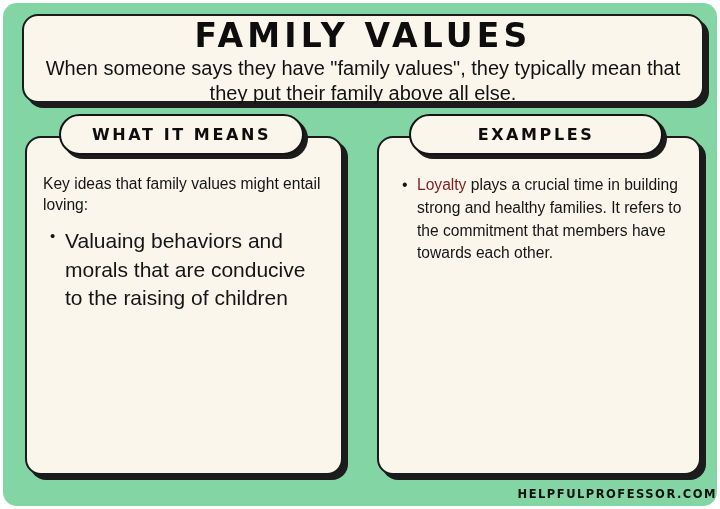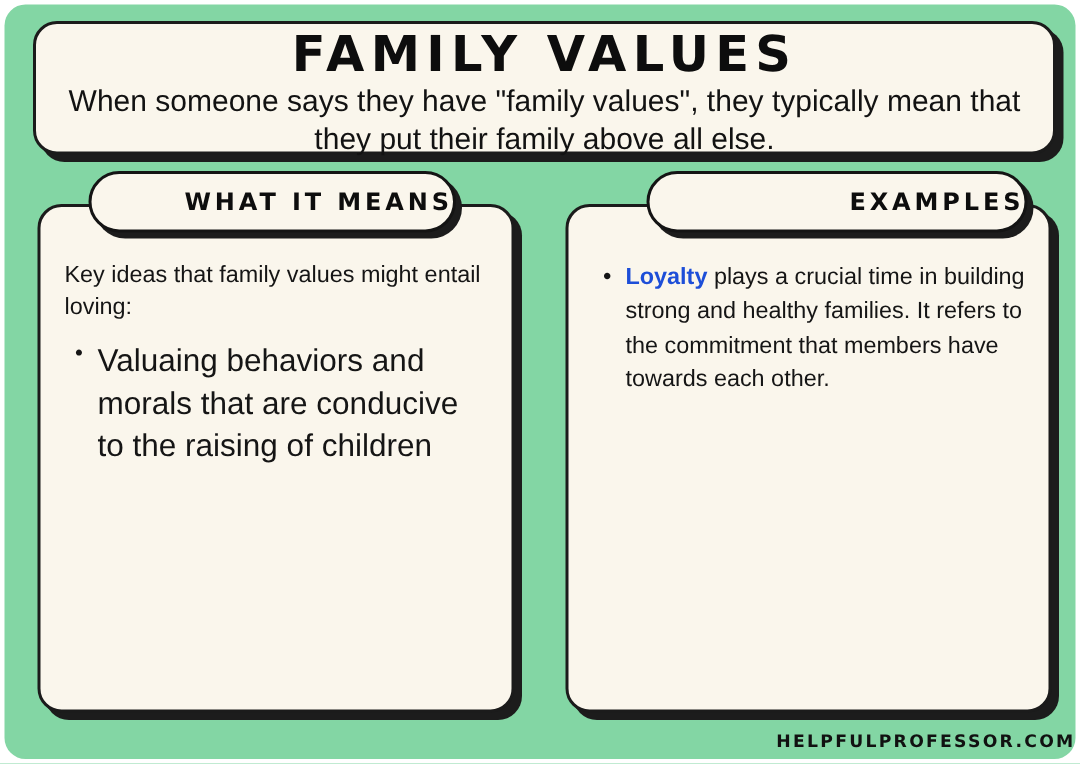--- a/index.html
+++ b/index.html
@@ -87,39 +87,39 @@
   
   .pill {
     position: absolute;
     height: 41px;
     background: #faf6ec;
     border: 2px solid #141414;
     border-radius: 22px;
     box-shadow: 4px 4px 0 0 #1c1c1c;
     display: flex;
     align-items: center;
-    justify-content: flex-end;
+    justify-content: center;
     box-sizing: border-box;
     z-index: 5;
   }
   .pill-label {
     font-family: "DejaVu Sans", sans-serif;
     font-weight: 700;
     font-size: 16px;
     letter-spacing: 2.6px;
     color: #0d0d0d;
     white-space: nowrap;
   }
   #left-pill {
     left: 56px;
     top: 111px;
     width: 245px;
   }
   #right-pill {
-    left: 428px;
+    left: 406px;
     top: 111px;
     width: 254px;
   }
 
   
   .intro {
     font-family: "Liberation Sans", sans-serif;
     font-size: 15.6px;
     color: #151515;
     line-height: 1.33;
@@ -148,22 +148,22 @@
   }
   #right-card ul.bullets li {
     font-size: 15.6px;
     line-height: 1.46;
     margin-bottom: 17px;
   }
   #right-card ul.bullets li::before {
     font-size: 16px;
   }
   .lead {
-    font-weight: 700;
-    color: #1d4ed8;
+    font-weight: 400;
+    color: #7f1d1d;
   }
 
   
   #footer-credit {
     position: absolute;
     left: 0;
     top: 484px;
     width: 714px;
     text-align: right;
     font-family: "DejaVu Sans", sans-serif;

